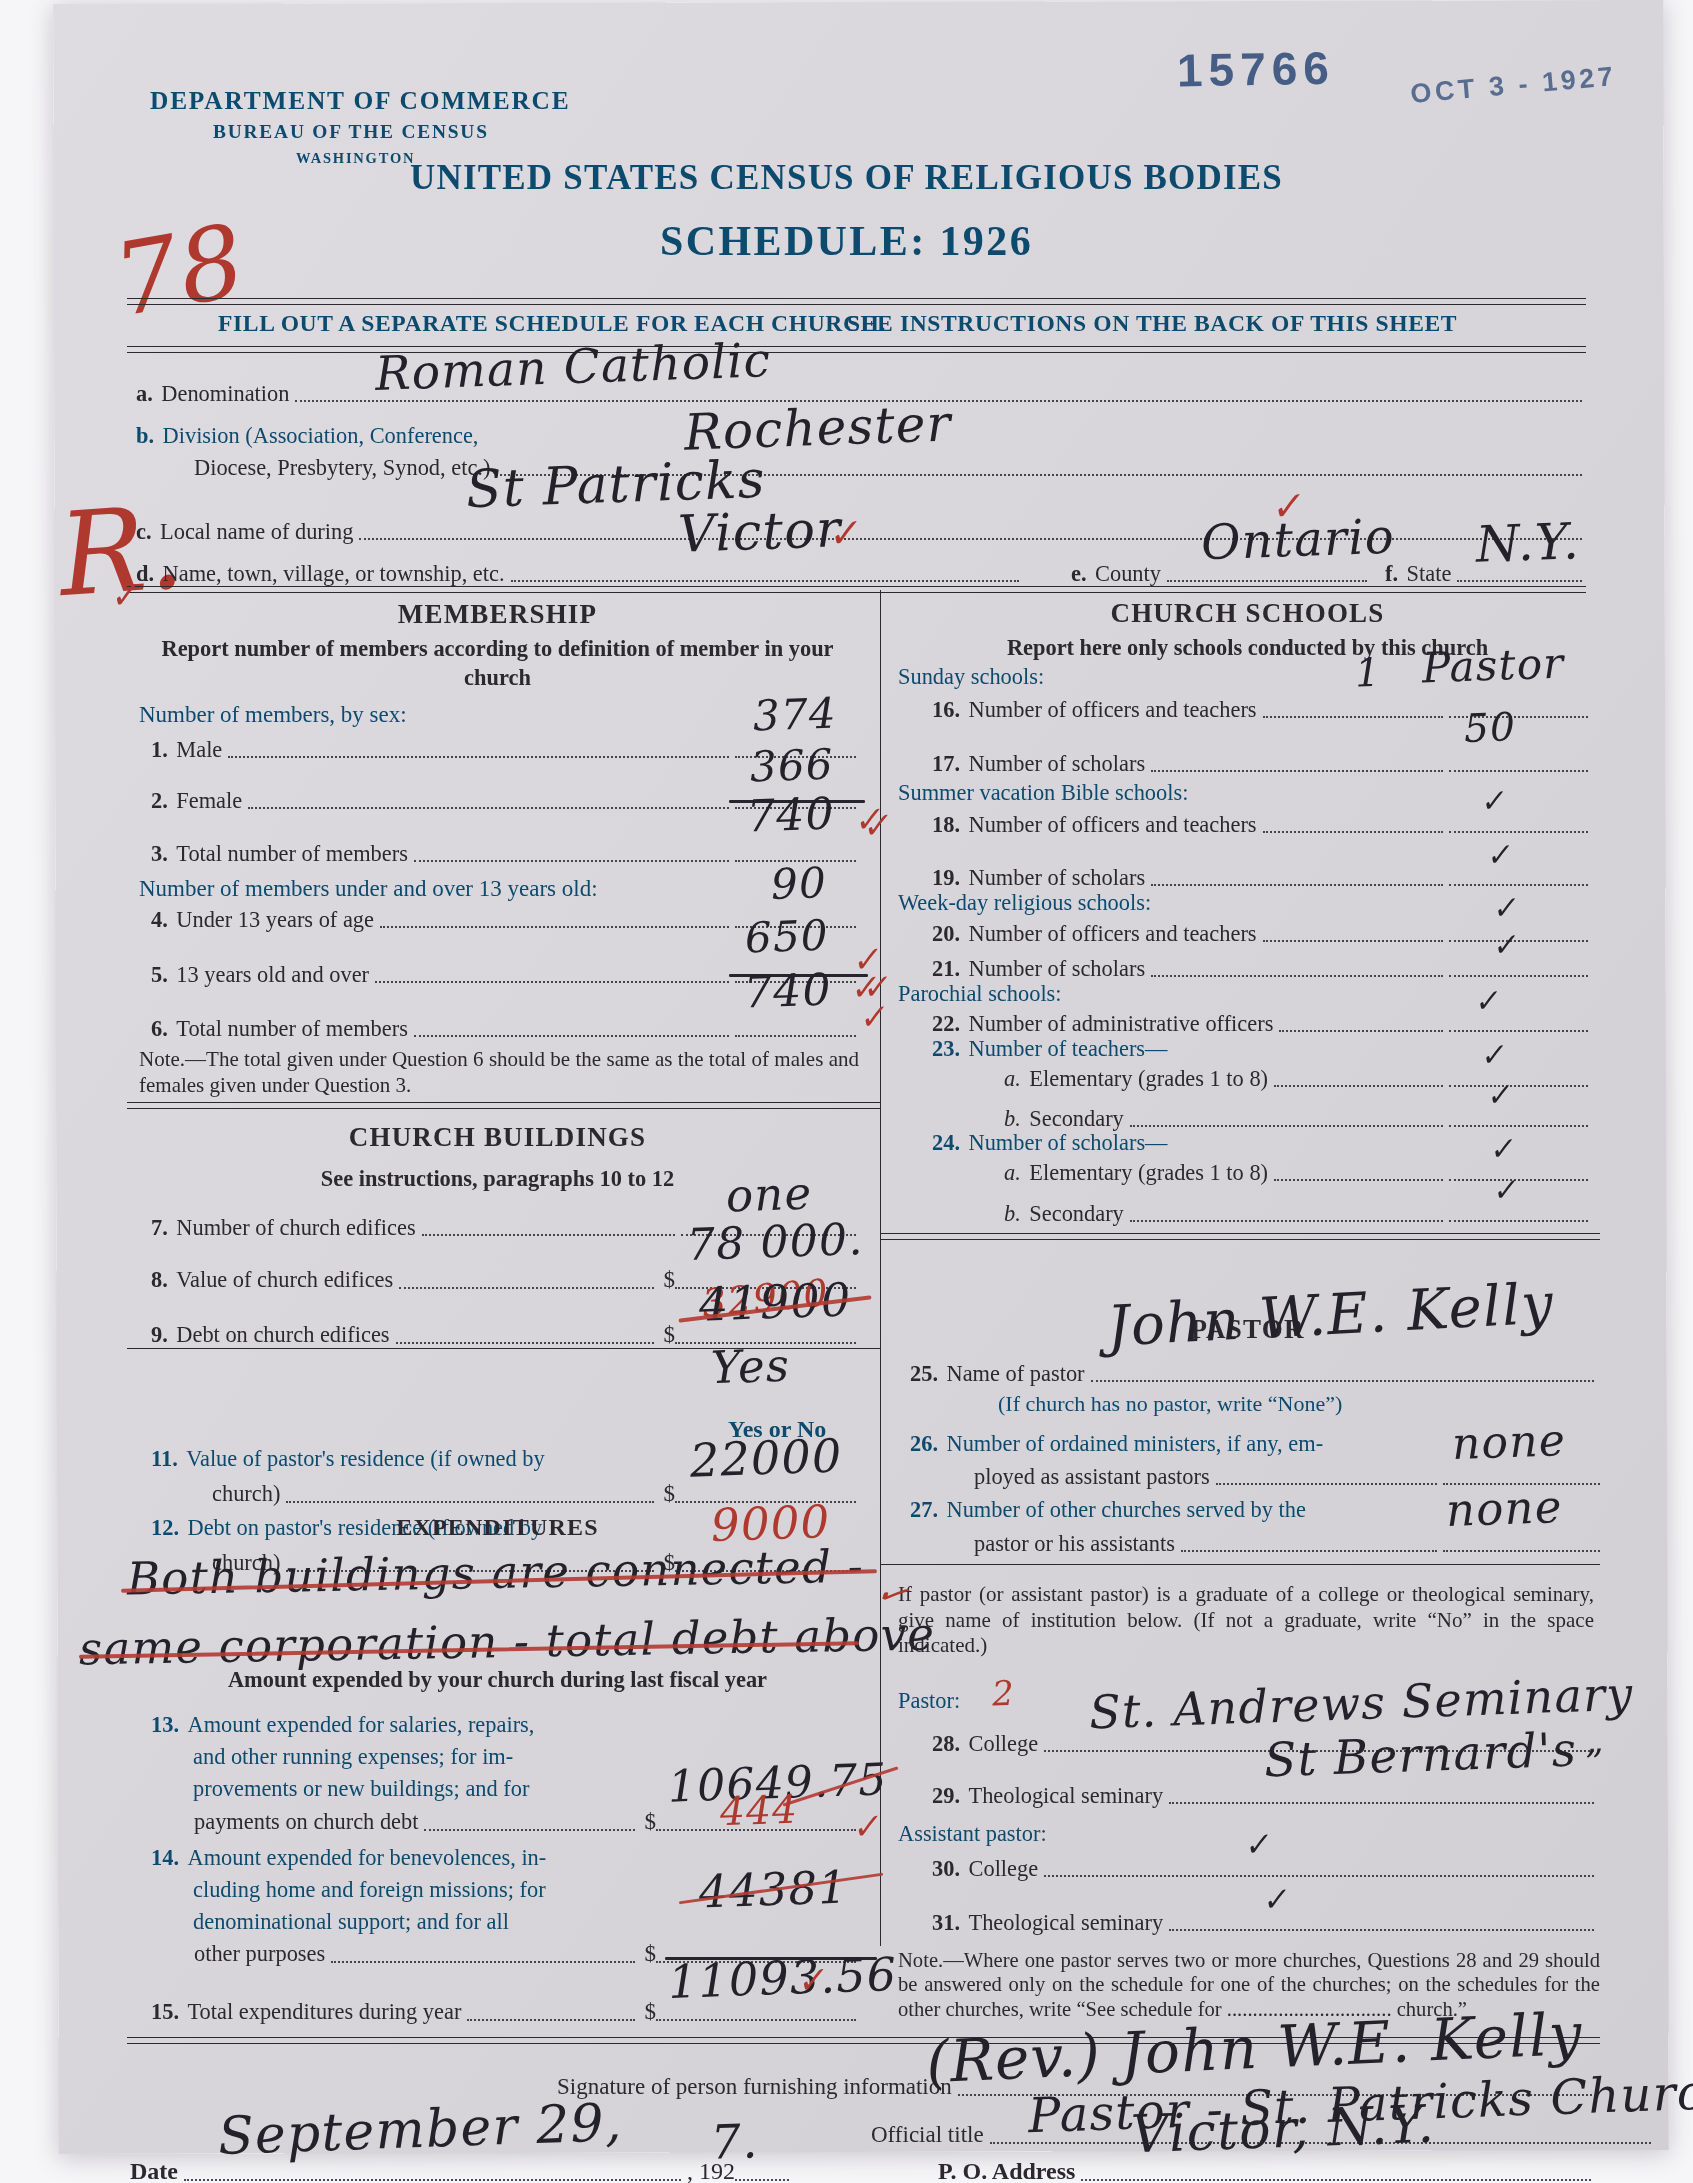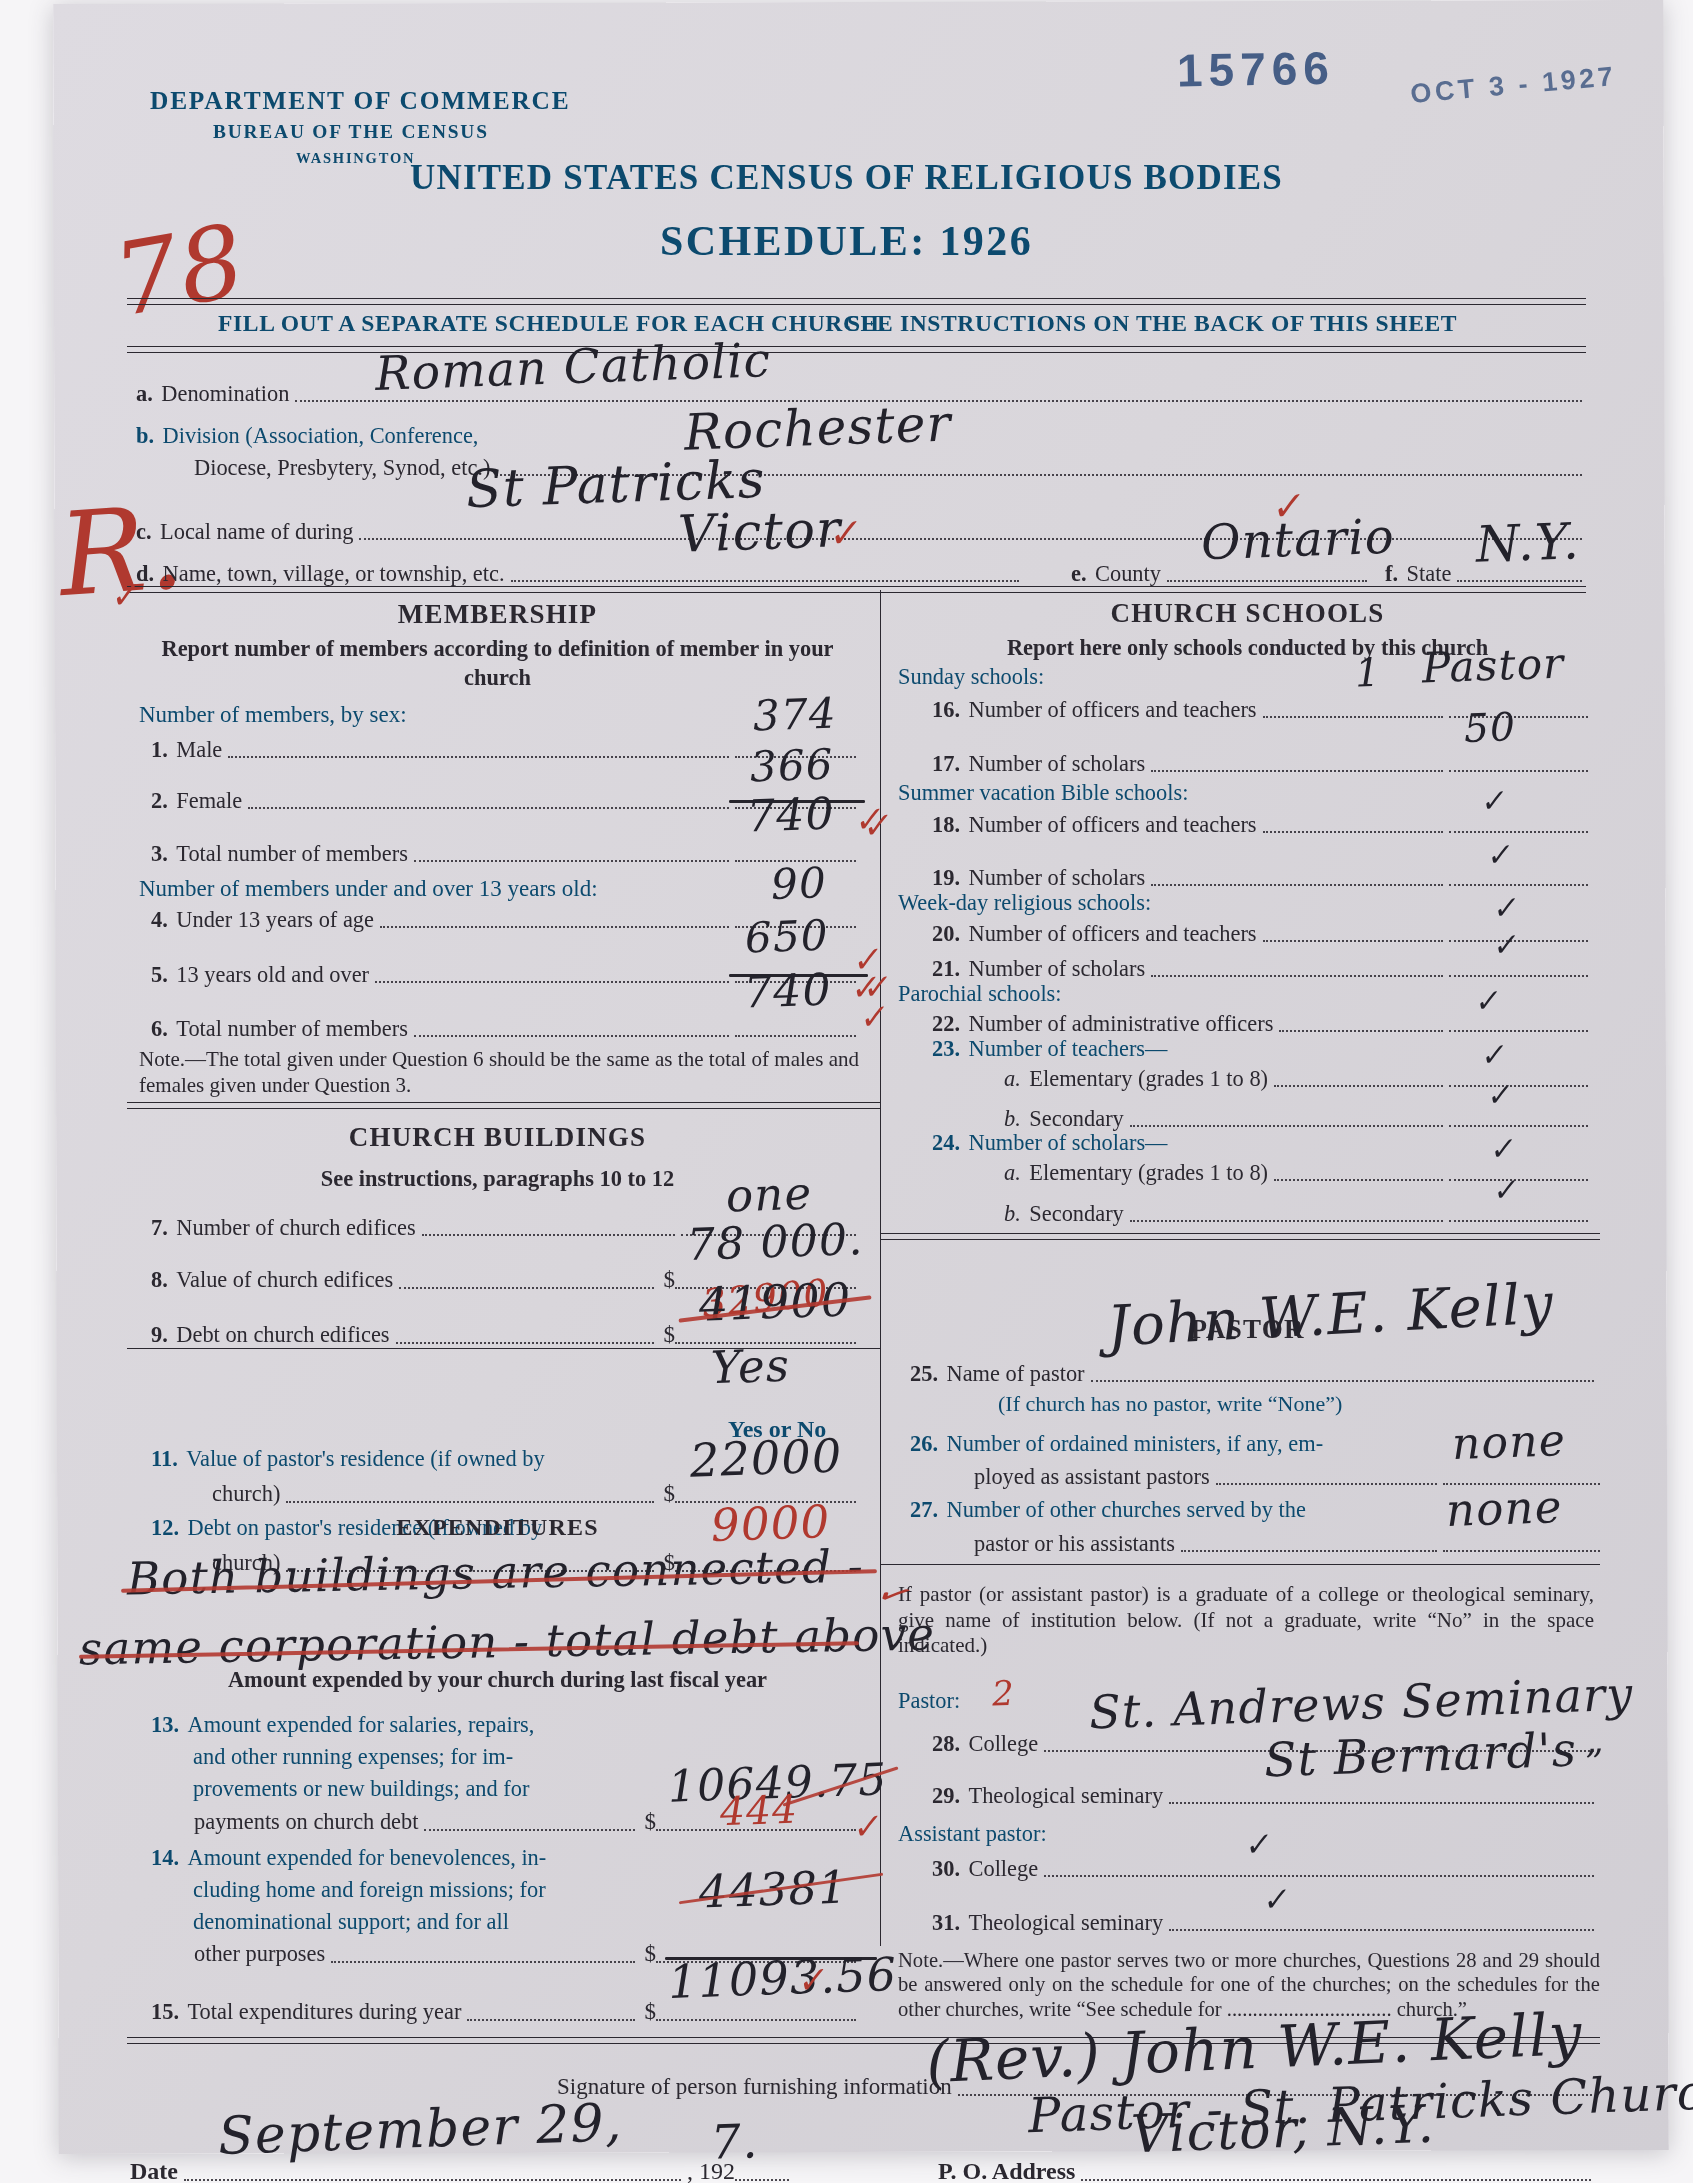--- a/index.html
+++ b/index.html
@@ -453,20 +453,24 @@
   <div class="note" style="left:898px;top:1948px;width:702px;font-size:20.6px;line-height:1.18">Note.—Where one pastor serves two or more churches, Questions 28 and 29 should be answered only on the schedule for one of the churches; on the schedules for the other churches, write “See schedule for ................................ church.”</div>
 
   <div class="drule" style="left:127px;top:2037px;width:1473px"></div>
 
   <div class="row" style="left:557px;top:2074px;width:1041px;font-size:23px">
     <span>Signature of person furnishing information</span>
     <span class="lead"></span>
   </div>
   <div class="hw" style="left:926px;top:2014px;font-size:58px;transform:rotate(-2.5deg)">(Rev.) John W.E. Kelly</div>
 
+  <div class="row" style="left:871px;top:2122px;width:786px;font-size:23px">
+    <span>Official title</span>
+    <span class="lead"></span>
+  </div>
   <div class="hw" style="left:1028px;top:2075px;font-size:48px">Pastor - St. Patricks Church</div>
 
   <div class="row" style="left:130px;top:2158px;width:659px;font-size:24px">
     <span class="b">Date</span>
     <span class="lead"></span>
     <span>, 192</span>
     <span class="ab" style="width:54px"></span>
   </div>
   <div class="hw" style="left:218px;top:2099px;font-size:52px">September 29,</div>
   <div class="hw" style="left:711px;top:2114px;font-size:47px">7.</div>

